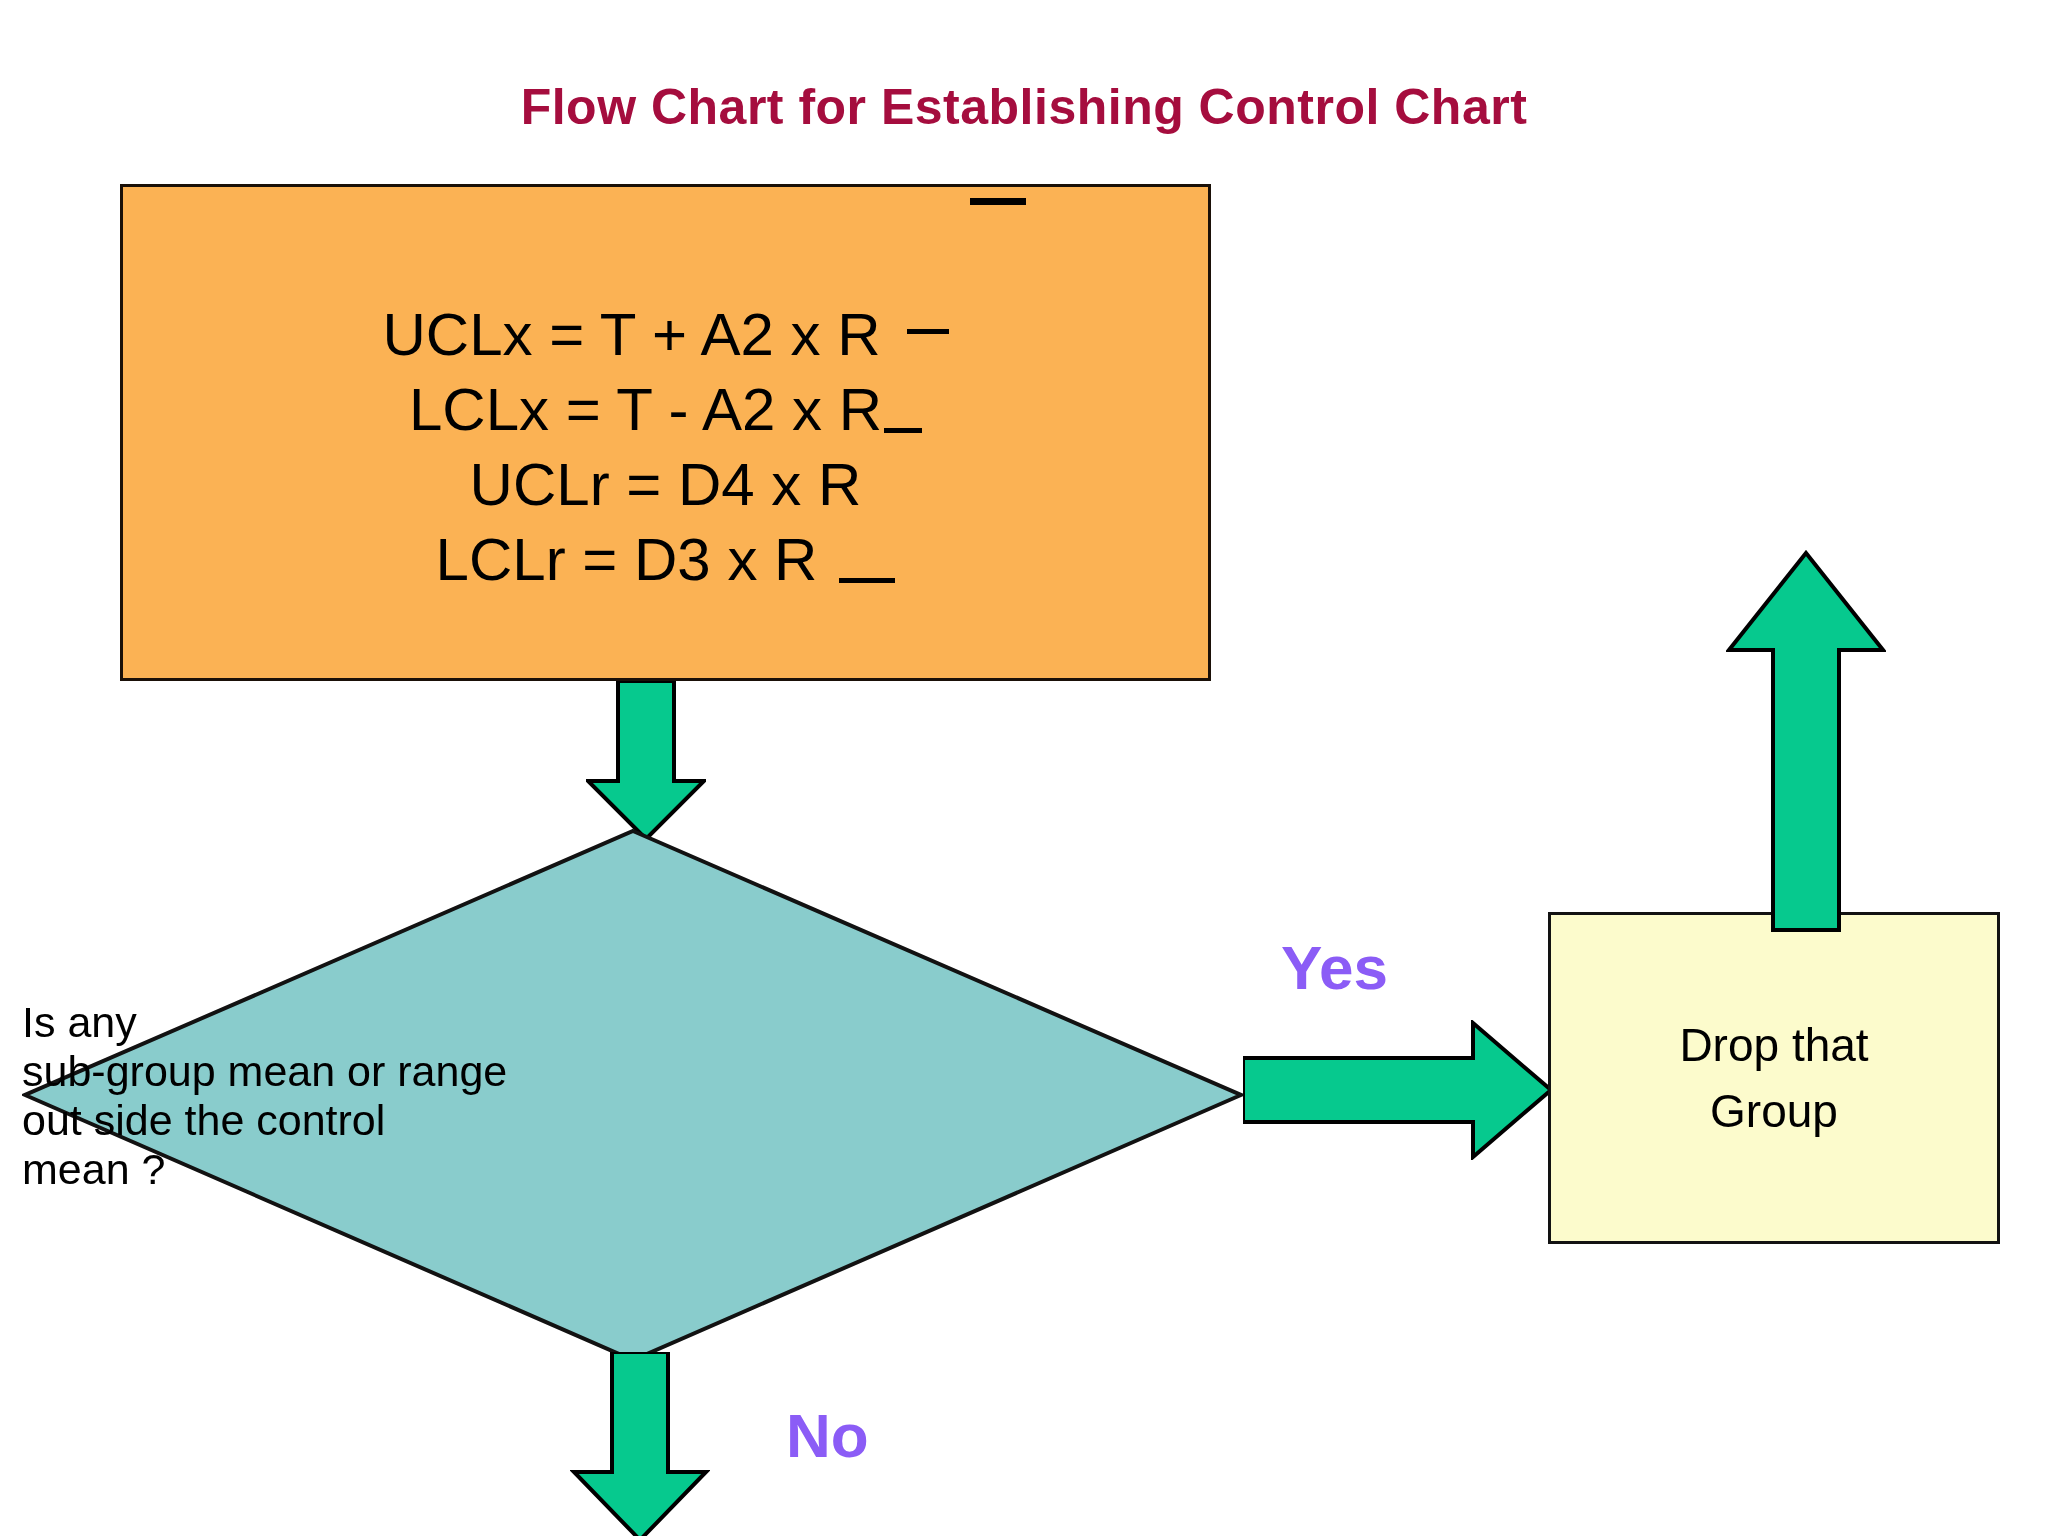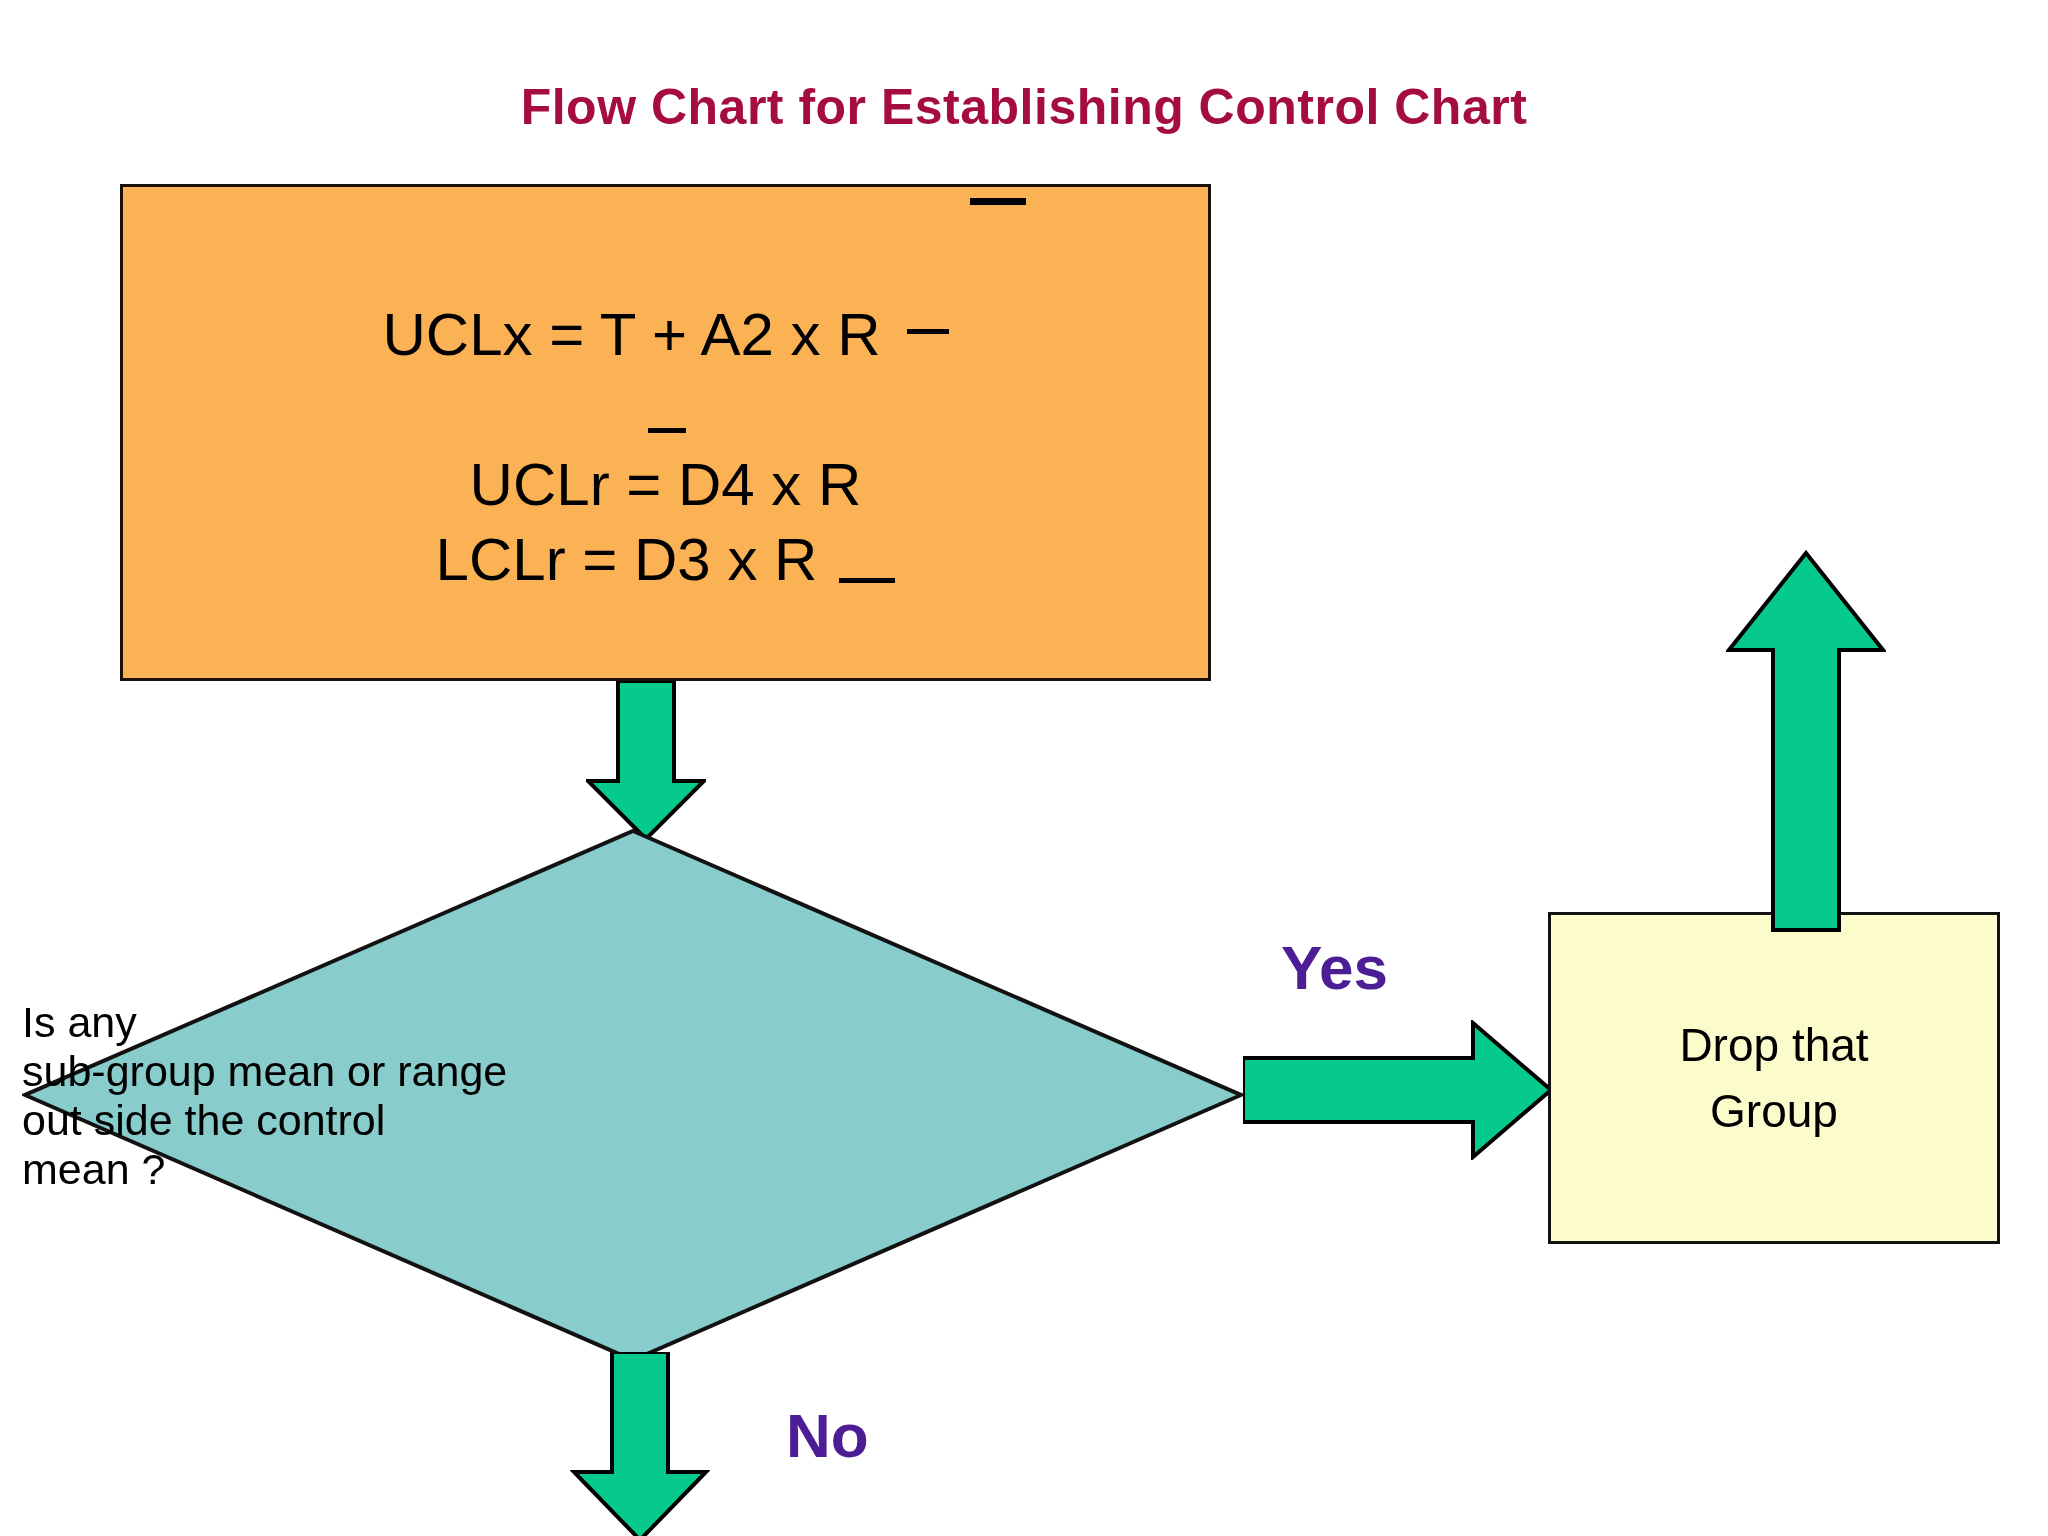--- a/index.html
+++ b/index.html
@@ -132,21 +132,21 @@
     color: #000000;
     line-height: 66px;
     white-space: nowrap;
     text-align: center;
   }
 
   
   .branch-label {
     position: absolute;
     font-weight: bold;
-    color: #4c1d95;
+    color: #8b5cf6;
     white-space: nowrap;
   }
   .label-yes {
     left: 1281px;
     top: 932px;
     font-size: 62px;
   }
   .label-no {
     left: 786px;
     top: 1400px;
@@ -159,21 +159,21 @@
 <div id="stage">
 
   <div class="title">Flow Chart for Establishing Control Chart</div>
 
   <div class="formula-box">
     <div class="formula-lines">
       <span class="formula-line">
         <span>UCLx = T + A2 x R</span><span class="fbar fbar-a"></span>
       </span>
       <span class="formula-line">
-        <span class="fbar fbar-b"></span>
+        <span>LCLx = T - A2 x R</span><span class="fbar fbar-b"></span>
       </span>
       <span class="formula-line">
         <span>UCLr = D4 x R</span>
       </span>
       <span class="formula-line">
         <span>LCLr = D3 x R</span><span class="fbar fbar-c"></span>
       </span>
     </div>
   </div>
 

